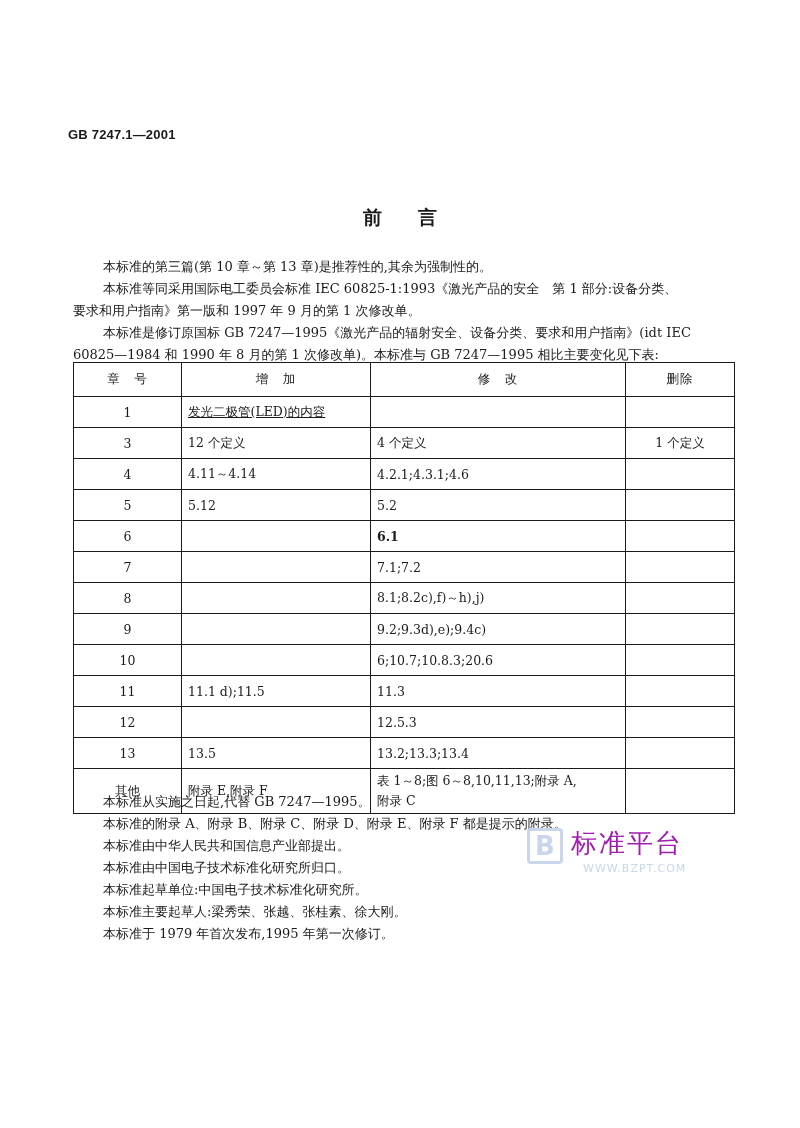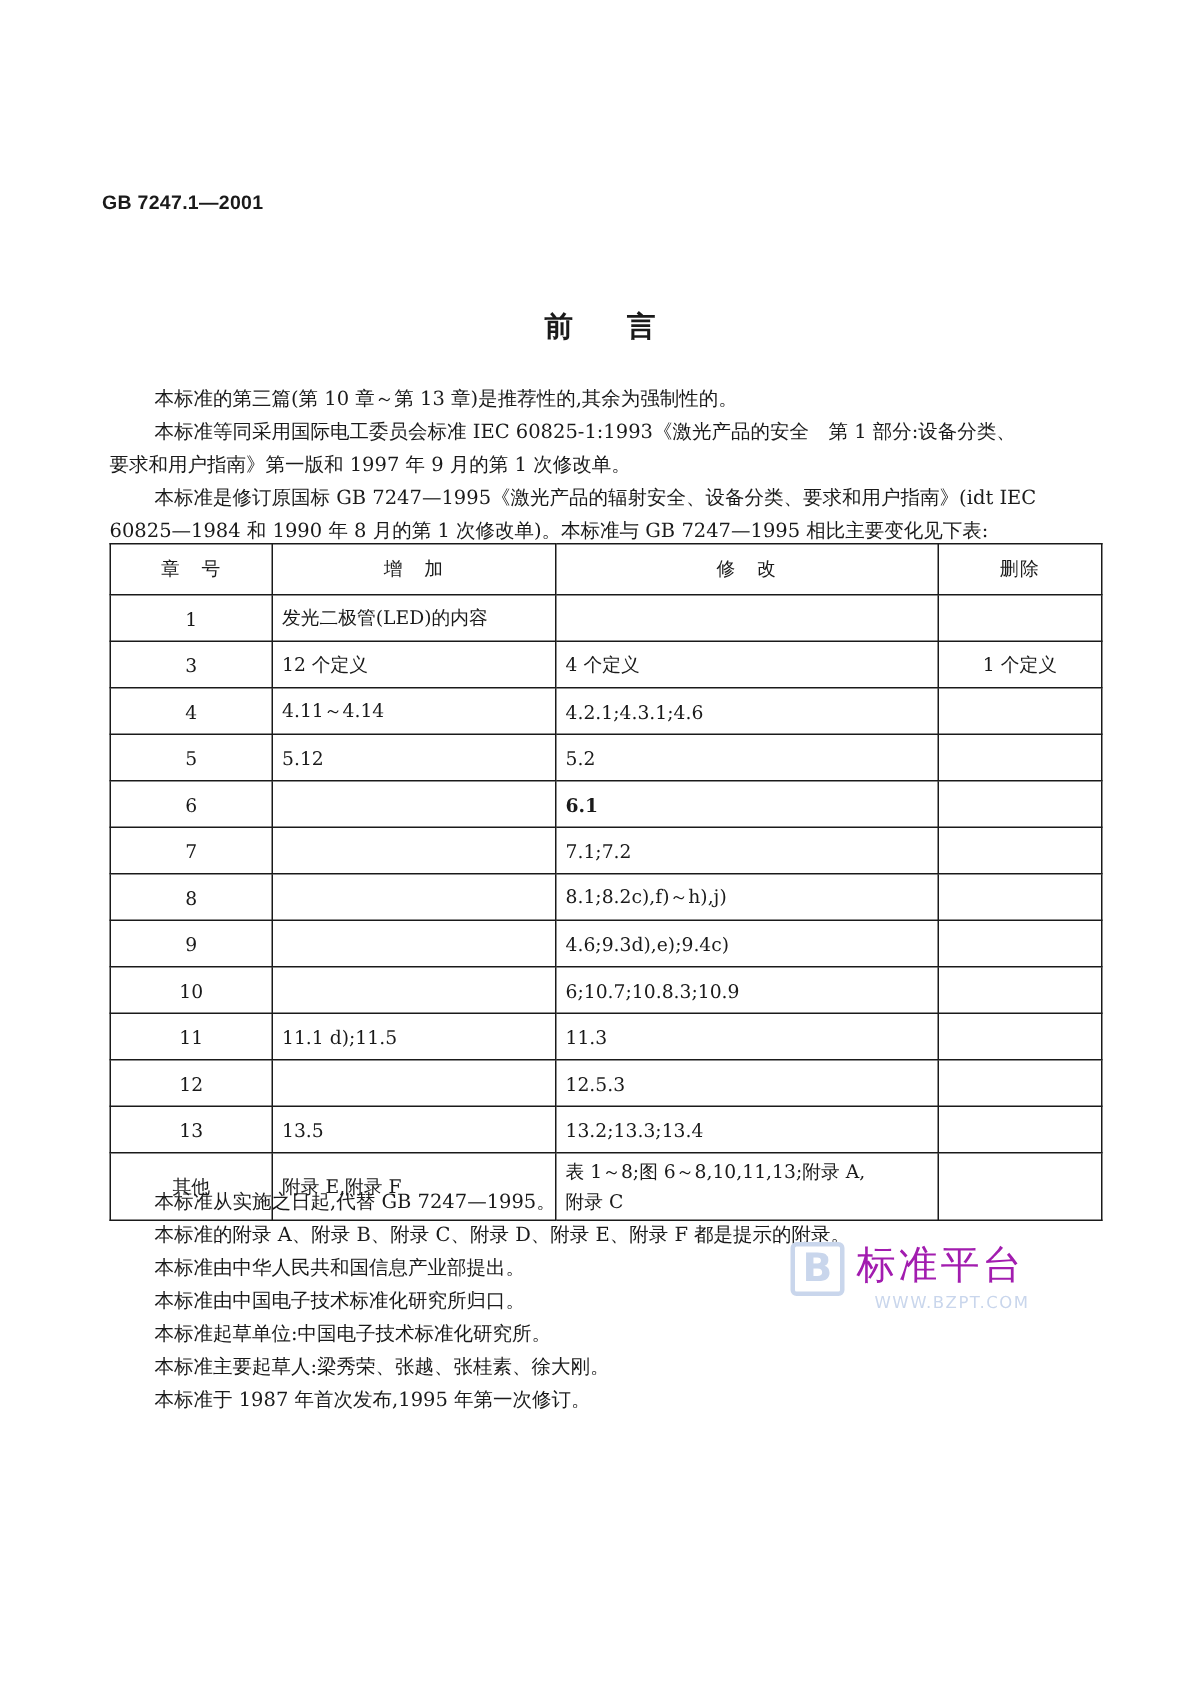--- a/index.html
+++ b/index.html
@@ -77,21 +77,21 @@
     <tr>
       <th class="c1">章　号</th>
       <th class="c2">增　加</th>
       <th class="c3">修　改</th>
       <th class="c4">删除</th>
     </tr>
   </thead>
   <tbody id="table-body">
       <tr>
         <td class="c" style="white-space: pre-line;">1</td>
-        <td style="white-space: pre-line;">发光二极管(LED)的内容</td>
+        <td style="white-space: pre-line; text-decoration: underline;">发光二极管(LED)的内容</td>
         <td style="white-space: pre-line;"></td>
         <td class="c" style="white-space: pre-line;"></td>
       </tr>
       <tr>
         <td class="c" style="white-space: pre-line;">3</td>
         <td style="white-space: pre-line;">12 个定义</td>
         <td style="white-space: pre-line;">4 个定义</td>
         <td class="c" style="white-space: pre-line;">1 个定义</td>
       </tr>
       <tr>
@@ -120,27 +120,27 @@
       </tr>
       <tr>
         <td class="c" style="white-space: pre-line;">8</td>
         <td style="white-space: pre-line;"></td>
         <td style="white-space: pre-line;">8.1;8.2c),f)～h),j)</td>
         <td class="c" style="white-space: pre-line;"></td>
       </tr>
       <tr>
         <td class="c" style="white-space: pre-line;">9</td>
         <td style="white-space: pre-line;"></td>
-        <td style="white-space: pre-line;">4.6;9.3d),e);9.4c)</td>
+        <td style="white-space: pre-line;">9.2;9.3d),e);9.4c)</td>
         <td class="c" style="white-space: pre-line;"></td>
       </tr>
       <tr>
         <td class="c" style="white-space: pre-line;">10</td>
         <td style="white-space: pre-line;"></td>
-        <td style="white-space: pre-line;">6;10.7;10.8.3;10.9</td>
+        <td style="white-space: pre-line;">6;10.7;10.8.3;20.6</td>
         <td class="c" style="white-space: pre-line;"></td>
       </tr>
       <tr>
         <td class="c" style="white-space: pre-line;">11</td>
         <td style="white-space: pre-line;">11.1 d);11.5</td>
         <td style="white-space: pre-line;">11.3</td>
         <td class="c" style="white-space: pre-line;"></td>
       </tr>
       <tr>
         <td class="c" style="white-space: pre-line;">12</td>
@@ -164,20 +164,20 @@
     </tbody>
 </table>
 
 <div class="para" id="closing" style="top:791px;">
     <span class="line indent">本标准从实施之日起,代替 GB 7247—1995。</span>
     <span class="line indent">本标准的附录 A、附录 B、附录 C、附录 D、附录 E、附录 F 都是提示的附录。</span>
     <span class="line indent">本标准由中华人民共和国信息产业部提出。</span>
     <span class="line indent">本标准由中国电子技术标准化研究所归口。</span>
     <span class="line indent">本标准起草单位:中国电子技术标准化研究所。</span>
     <span class="line indent">本标准主要起草人:梁秀荣、张越、张桂素、徐大刚。</span>
-    <span class="line indent">本标准于 1987 年首次发布,1995 年第一次修订。</span>
+    <span class="line indent">本标准于 1979 年首次发布,1995 年第一次修订。</span>
   </div>
 
 <div class="watermark">
   <div class="wm-logo">B</div>
   <div class="wm-text">标准平台</div>
   <div class="wm-url">WWW.BZPT.COM</div>
 </div>
 
 </body></html>

